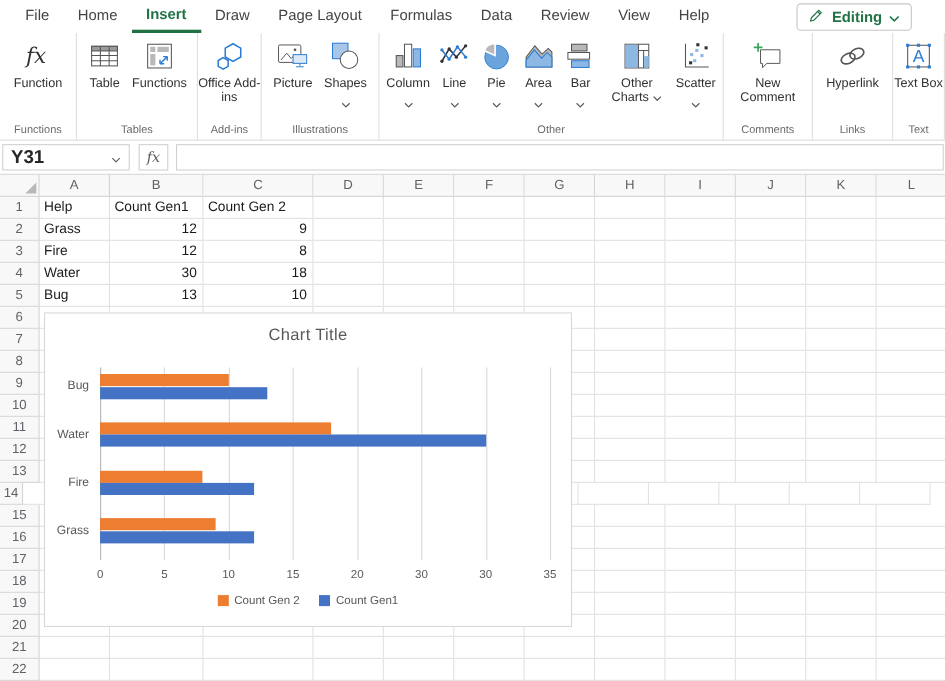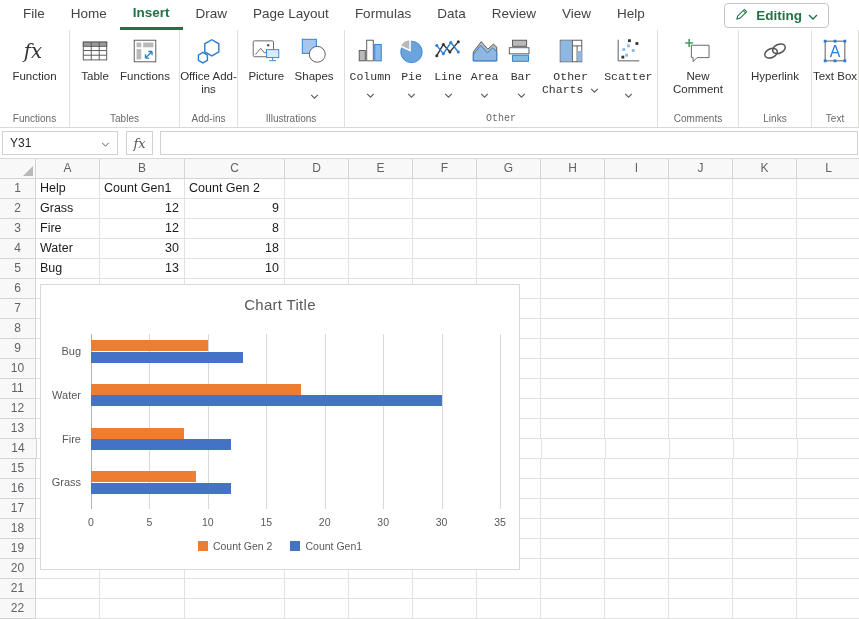--- a/index.html
+++ b/index.html
@@ -28,21 +28,21 @@
                      line-height:13px; margin-top:3px; }
   .ribbon-btn .chev-below { margin-top:2px; }
   .grp-label { position:absolute; bottom:3px; left:0; right:0; text-align:center;
                font-size:10px; color:#696969; }
 
   
   .formulabar { height:31px; display:flex; align-items:center; padding:0 1px 0 2px;
                 border-bottom:1px solid #d8d8d8; background:#fff; }
   .namebox { width:116px; height:24px; border:1px solid #d1d1d1; background:#fff;
              display:flex; align-items:center; justify-content:space-between;
-             padding:0 7px; font-size:12px; color:#262626; }
+             padding:0 7px; font-size:17px; color:#262626;font-weight:bold; }
   .fxbtn { width:27px; height:24px; border:1px solid #d1d1d1; margin-left:8px; background:#fff;
            display:flex; align-items:center; justify-content:center;
            font-family:"DejaVu Serif", serif; font-style:italic; font-size:13px; color:#5a5a5a; }
   .finput { flex:1; height:24px; border:1px solid #d1d1d1; margin-left:7px; background:#fff;
             font-size:12.5px; padding:0 5px; color:#262626; }
 
   
   .grid { position:absolute; top:159px; left:0; width:859px; height:460px; overflow:hidden; }
   .grow { display:flex; height:20px; }
   .gcell { flex:none; height:20px; border-right:1px solid #e2e2e2; border-bottom:1px solid #e2e2e2;
@@ -181,63 +181,63 @@
               </svg>
             </span>
             <span class="lbl">Shapes</span>
             <span class="chev-below"><svg width="9" height="5" viewBox="0 0 10 6">
                 <path d="M1 1 L5 5 L9 1" fill="none" stroke="#5a5a5a" stroke-width="1.3"></path>
               </svg></span>
           </div>
         </div>
         <div class="grp-label">Illustrations</div>
       </div>
-      <div class="ribbon-group" style="width: 313px; font-family: Liberation Mono, monospace;">
+      <div class="ribbon-group" style="width: 313px;">
         <div class="ribbon-items">
           <div class="ribbon-btn">
             <span class="ic">
               <svg viewBox="0 0 32 32">
                 <rect x="4.5" y="15.5" width="6.5" height="11" fill="#b9b9b9" stroke="#555"></rect>
                 <rect x="12.5" y="4.5" width="7" height="22" fill="#fff" stroke="#555"></rect>
                 <rect x="21" y="9" width="7" height="17.5" fill="#8db8e3" stroke="#2b7cd3"></rect>
               </svg>
             </span>
             <span class="lbl">Column</span>
-            <span class="chev-below"><svg width="9" height="5" viewBox="0 0 10 6">
-                <path d="M1 1 L5 5 L9 1" fill="none" stroke="#5a5a5a" stroke-width="1.3"></path>
-              </svg></span>
-          </div>
-          <div class="ribbon-btn">
-            <span class="ic">
-              <svg viewBox="0 0 32 32">
-                <circle cx="16.5" cy="17" r="11.5" fill="#6ba4dc" stroke="#2b7cd3" stroke-width="0.8"></circle>
-                <path d="M15 15.5 V3.8 A12 12 0 0 0 4.4 10.6 Z" fill="#b9b9b9" stroke="#fff" stroke-width="1.6"></path>
-              </svg>
-            </span>
-            <span class="lbl">Pie</span>
             <span class="chev-below"><svg width="9" height="5" viewBox="0 0 10 6">
                 <path d="M1 1 L5 5 L9 1" fill="none" stroke="#5a5a5a" stroke-width="1.3"></path>
               </svg></span>
           </div>
           <div class="ribbon-btn">
             <span class="ic">
               <svg viewBox="0 0 32 32">
                 <path d="M4 21 L11 9 L18 17 L27 6" fill="none" stroke="#333" stroke-width="1.5"></path>
                 <circle cx="4" cy="21" r="1.6" fill="#333"></circle>
                 <circle cx="11" cy="9" r="1.6" fill="#333"></circle>
                 <circle cx="18" cy="17" r="1.6" fill="#333"></circle>
                 <circle cx="27" cy="6" r="1.6" fill="#333"></circle>
                 <path d="M4 10 L11 19 L19 7 L27 17" fill="none" stroke="#2b7cd3" stroke-width="1.5"></path>
                 <circle cx="4" cy="10" r="1.6" fill="#2b7cd3"></circle>
                 <circle cx="11" cy="19" r="1.6" fill="#2b7cd3"></circle>
                 <circle cx="19" cy="7" r="1.6" fill="#2b7cd3"></circle>
                 <circle cx="27" cy="17" r="1.6" fill="#2b7cd3"></circle>
               </svg>
             </span>
             <span class="lbl">Line</span>
+            <span class="chev-below"><svg width="9" height="5" viewBox="0 0 10 6">
+                <path d="M1 1 L5 5 L9 1" fill="none" stroke="#5a5a5a" stroke-width="1.3"></path>
+              </svg></span>
+          </div>
+          <div class="ribbon-btn">
+            <span class="ic">
+              <svg viewBox="0 0 32 32">
+                <circle cx="16.5" cy="17" r="11.5" fill="#6ba4dc" stroke="#2b7cd3" stroke-width="0.8"></circle>
+                <path d="M15 15.5 V3.8 A12 12 0 0 0 4.4 10.6 Z" fill="#b9b9b9" stroke="#fff" stroke-width="1.6"></path>
+              </svg>
+            </span>
+            <span class="lbl">Pie</span>
             <span class="chev-below"><svg width="9" height="5" viewBox="0 0 10 6">
                 <path d="M1 1 L5 5 L9 1" fill="none" stroke="#5a5a5a" stroke-width="1.3"></path>
               </svg></span>
           </div>
           <div class="ribbon-btn">
             <span class="ic">
               <svg viewBox="0 0 32 32">
                 <path d="M3.5 26.5 L3.5 17 L12 6 L19 14 L25 8.5 L28.5 12 L28.5 26.5 Z" fill="#b9b9b9" stroke="#555"></path>
                 <path d="M3.5 26.5 L3.5 20 L11.5 10 L18.5 18 L24 12.5 L28.5 17 L28.5 26.5 Z" fill="#8db8e3" stroke="#2b7cd3"></path>
               </svg>
@@ -566,21 +566,21 @@
         <div class="gcell txt" style="width: 64px;"></div>
         <div class="gcell txt" style="width: 64px;"></div>
         <div class="gcell txt" style="width: 64px;"></div>
         <div class="gcell txt" style="width: 64px;"></div>
         <div class="gcell txt" style="width: 64px;"></div>
         <div class="gcell txt" style="width: 64px;"></div>
         <div class="gcell txt" style="width: 64px;"></div>
         <div class="gcell txt" style="width: 64px;"></div>
       </div>
       <div class="grow">
-        <div class="gcell ghead" style="width: 37px;">14</div>
+        <div class="gcell ghead" style="width: 21px;">14</div>
         <div class="gcell txt" style="width: 64px;"></div>
         <div class="gcell txt" style="width: 85px;"></div>
         <div class="gcell txt" style="width: 100px;"></div>
         <div class="gcell txt" style="width: 64px;"></div>
         <div class="gcell txt" style="width: 64px;"></div>
         <div class="gcell txt" style="width: 64px;"></div>
         <div class="gcell txt" style="width: 64px;"></div>
         <div class="gcell txt" style="width: 64px;"></div>
         <div class="gcell txt" style="width: 64px;"></div>
         <div class="gcell txt" style="width: 64px;"></div>

